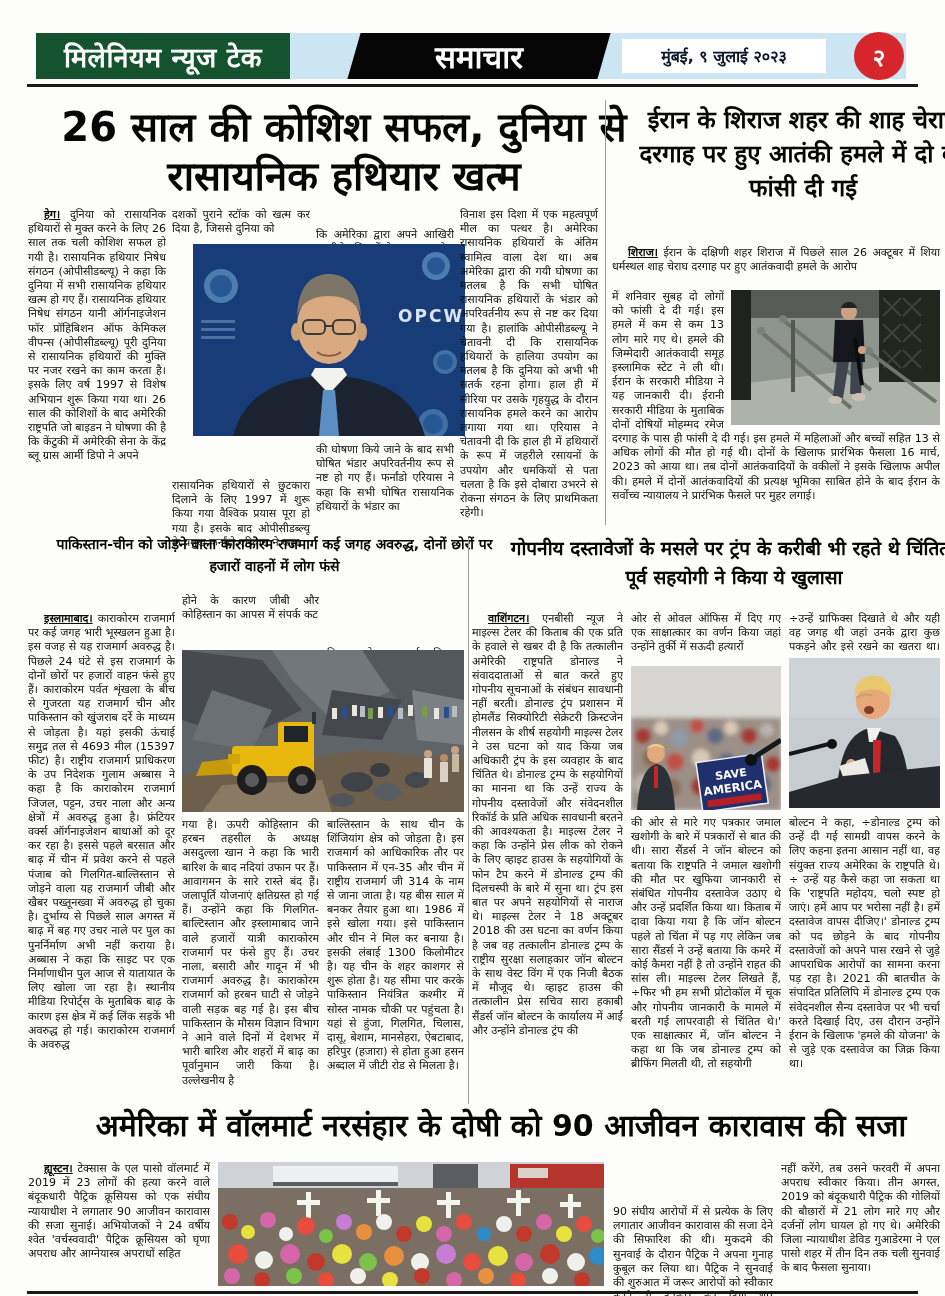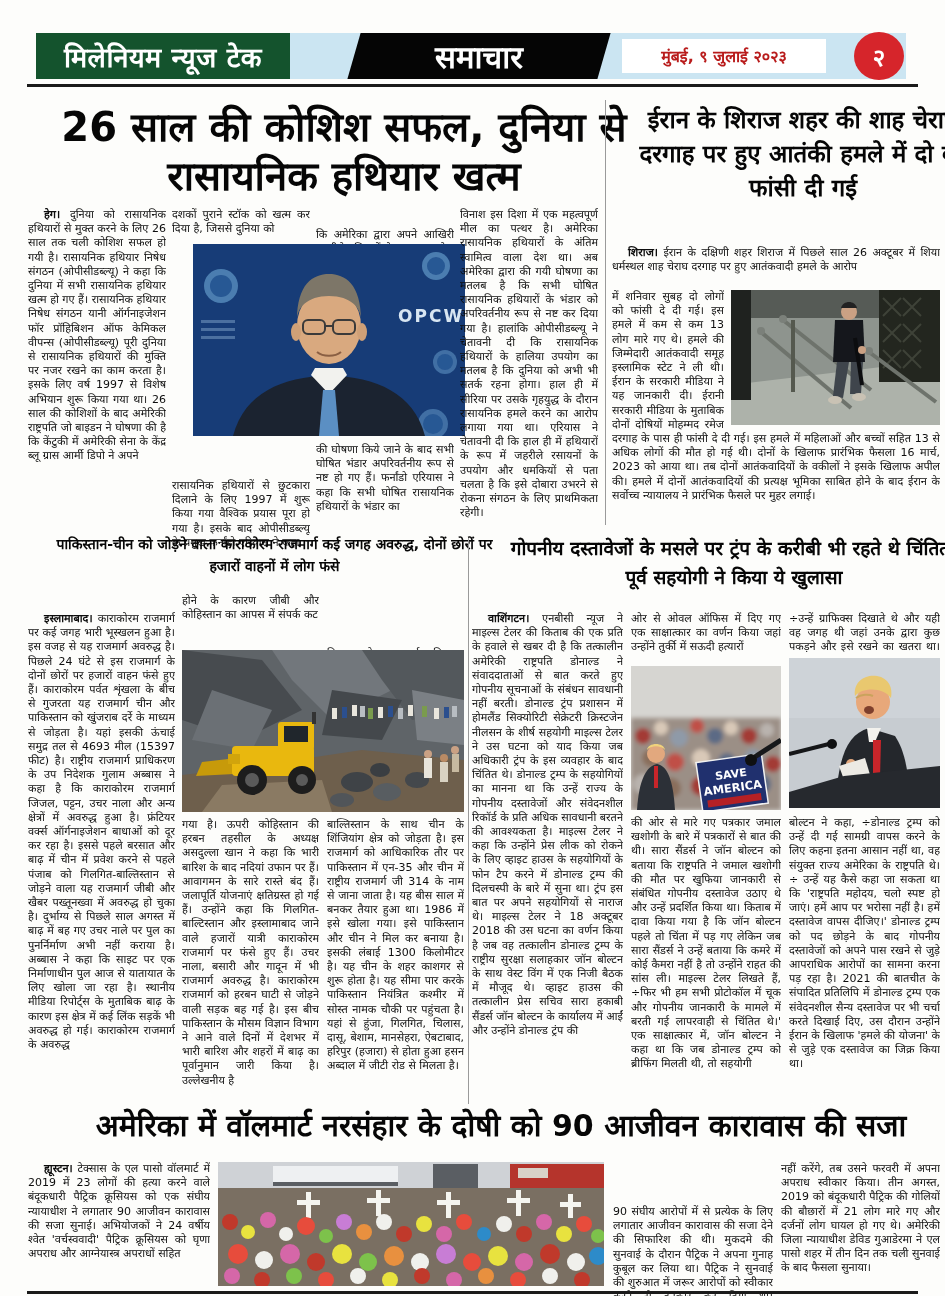--- a/index.html
+++ b/index.html
@@ -10,37 +10,37 @@
   
   .band{position:absolute;left:36px;top:33px;width:870px;height:46px;background:#cbe5f2;}
   .brand-box{position:absolute;left:36px;top:33px;width:254px;height:46px;background:#14532d;
     display:flex;align-items:center;justify-content:center;}
   .brand-box span{color:#fff;font-weight:bold;font-size:27px;letter-spacing:.5px;}
   .ribbon{position:absolute;left:354px;top:33px;width:250px;height:46px;background:#050505;
     transform:skewX(-16deg);display:flex;align-items:center;justify-content:center;}
   .ribbon span{transform:skewX(16deg);color:#fff;font-weight:bold;font-size:31px;}
   .date-box{position:absolute;left:622px;top:39px;width:204px;height:34px;background:#fff;
     display:flex;align-items:center;justify-content:center;}
-  .date-box span{font-weight:bold;font-size:16px;color:#b91c1c;}
+  .date-box span{font-weight:bold;font-size:16px;color:#0f172a;}
   .page-badge{position:absolute;left:854px;top:32px;width:50px;height:48px;background:#d6252b;
     border-radius:50%;display:flex;align-items:center;justify-content:center;}
   .page-badge span{color:#fff;font-weight:bold;font-size:24px;}
   .toprule{position:absolute;left:27px;top:84px;width:891px;height:3px;background:#1a1a1a;}
   .botrule{position:absolute;left:27px;top:1291px;width:891px;height:3px;background:#1a1a1a;}
   
   .hl{position:absolute;font-weight:bold;color:#060606;text-align:center;overflow:hidden;margin-left:28px;}
   .hl1{left:30px;top:103px;width:572px;height:104px;font-size:40px;line-height:1.22;}
   .hl2{left:610px;top:103px;width:330px;height:138px;font-size:24px;line-height:1.42;}
   .hl3{left:28px;top:534px;width:437px;height:74px;font-size:14px;line-height:1.55;}
   .hl4{left:472px;top:534px;width:468px;height:74px;font-size:19px;line-height:1.55;}
   .hl5{left:28px;top:1106px;width:890px;height:48px;font-size:30px;line-height:1.3;}
   
   .col{position:absolute;font-size:11px;line-height:14.2px;text-align:justify;overflow:hidden;
     color:#0d0d0d;}
-  .col .dl{font-weight:bold;}
+  .col .dl{font-weight:bold;text-decoration:underline;}
   .ind{text-indent:16px;}
   
   .vsep{position:absolute;width:1px;background:#9a9a9a;}
   
   .ph{position:absolute;overflow:hidden;background:#fdba74;}
   .ph svg{display:block;}
 </style>
 </head>
 <body>
 

